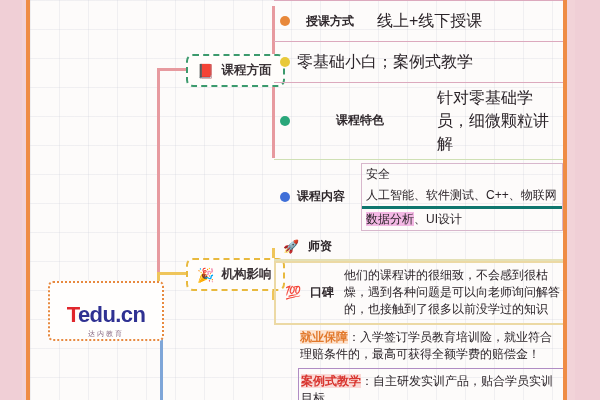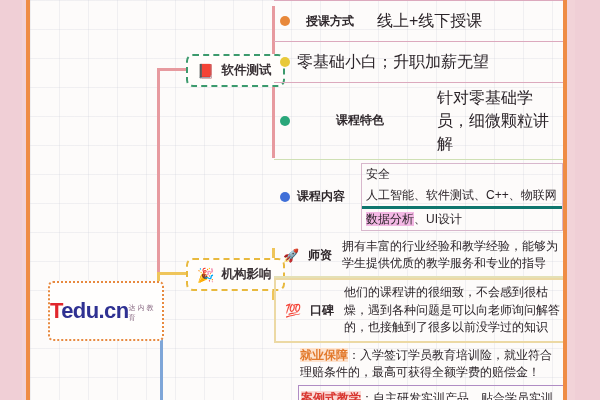--- a/index.html
+++ b/index.html
@@ -53,21 +53,21 @@
     font-size:12.5px;font-weight:bold;color:#3a3236;white-space:nowrap;
   }
   .node .glyph{font-size:14px;line-height:1;}
   .node-course{left:186px;top:54px;border:2px dashed #3c9a6d;}
   .node-org{left:186px;top:258px;border:2px dashed #e8b93e;}
 
   
   .logo-card{
     position:absolute;left:48px;top:281px;width:112px;height:56px;
     background:#fffefd;border:2px dotted #e7893f;border-radius:5px;
-    display:flex;flex-direction:row;align-items:center;justify-content:flex-start;
+    display:flex;flex-direction:column;align-items:center;justify-content:flex-end;
   }
   .logo-main{font-size:22px;font-weight:bold;letter-spacing:-.6px;line-height:1;}
   .logo-main .t{color:#e0262c;}
   .logo-main .e{color:#2f3192;}
   .logo-sub{font-size:7px;color:#8a6b84;letter-spacing:2px;margin-top:3px;}
 
   
   .rows{position:absolute;left:274px;top:0;width:289px;}
 
   .row{
@@ -131,38 +131,38 @@
   <div class="lead" style="left:258px;top:70px;width:16px;"></div>
   <div class="lead-y" style="left:258px;top:274px;width:16px;"></div>
 
   <div class="logo-card">
     <div class="logo-main"><span class="t">T</span><span class="e">edu.cn</span></div>
     <div class="logo-sub">达内教育</div>
   </div>
 
   <div class="node node-course">
     <span class="glyph">📕</span>
-    <span>软件测试</span>
+    <span>课程方面</span>
   </div>
   <div class="node node-org">
     <span class="glyph">🎉</span>
     <span>机构影响</span>
   </div>
 
   <div class="rows">
 
     <div class="row">
       <span class="dot" style="background: rgb(232, 136, 58);"></span>
       <span class="label">授课方式</span>
       <span class="value">线上+线下授课</span>
     </div>
 
     <div class="row">
       <span class="dot" style="background: rgb(232, 201, 58);"></span>
-      <span class="value">零基础小白；升职加薪无望</span>
+      <span class="value">零基础小白；案例式教学</span>
     </div>
 
     <div class="row row-green">
       <span class="dot" style="background: rgb(42, 167, 122);"></span>
       <span class="label">课程特色</span>
       <span class="value">针对零基础学员，细微颗粒讲解</span>
     </div>
 
     <div class="row content-row">
       <span class="dot" style="background: rgb(63, 111, 216);"></span>
@@ -170,21 +170,20 @@
       <div class="content-box">
         <div class="content-line" id="cl1"><span>安全</span></div>
         <div class="content-line sep" id="cl2"><span>人工智能、软件测试、C++、物联网</span></div>
         <div class="content-line" id="cl3"><span class="hl-pink">数据分析</span><span>、UI设计</span></div>
       </div>
     </div>
 
     <div class="blk blk-teacher">
       <span class="ico">🚀</span>
       <span class="nm">师资</span>
-      <span class="tx">拥有丰富的行业经验和教学经验，能够为学生提供优质的教学服务和专业的指导</span>
     </div>
 
     <div class="blk blk-word">
       <span class="ico">💯</span>
       <span class="nm">口碑</span>
       <span class="tx">他们的课程讲的很细致，不会感到很枯燥，遇到各种问题是可以向老师询问解答的，也接触到了很多以前没学过的知识</span>
     </div>
 
     <div class="stmt">
       <span class="k k-orange">就业保障</span><span>：</span><span>入学签订学员教育培训险，就业符合理赔条件的，最高可获得全额学费的赔偿金！</span>

